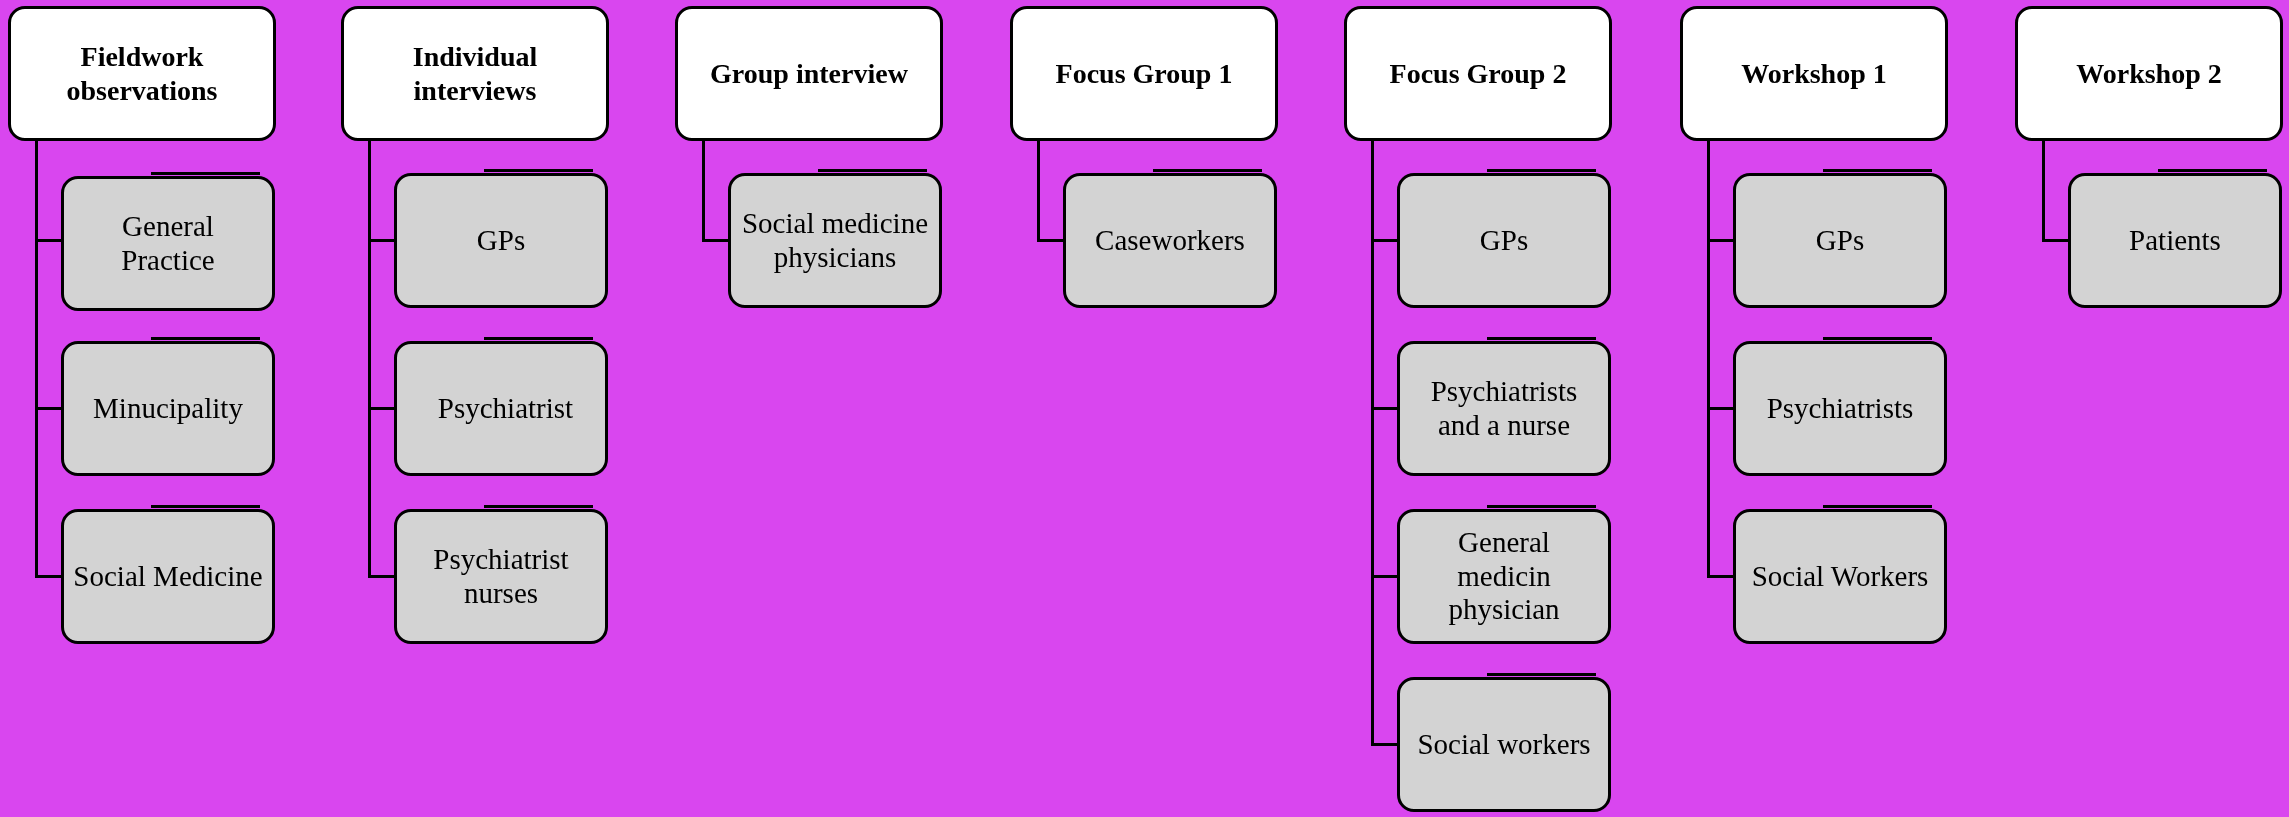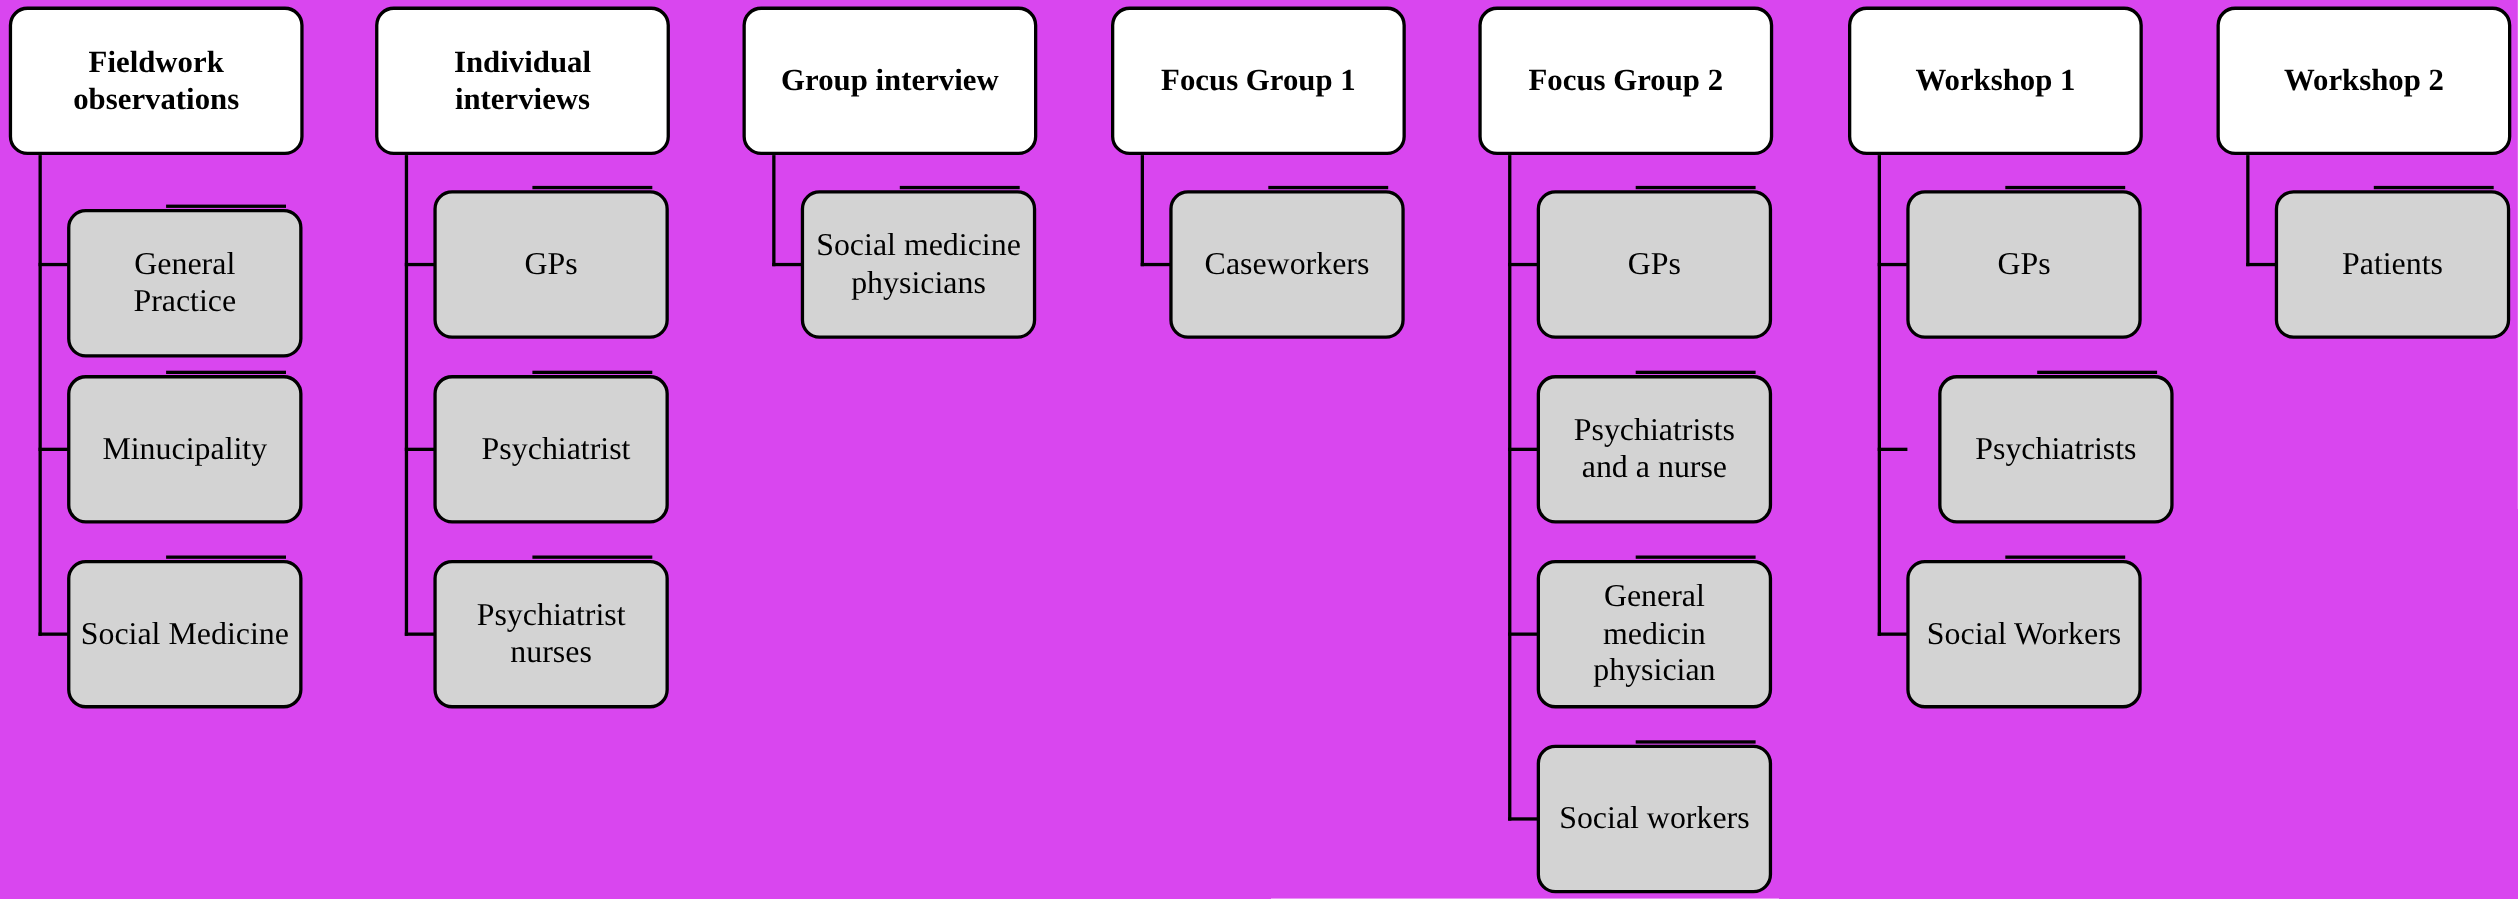--- a/index.html
+++ b/index.html
@@ -56,21 +56,21 @@
 <body>
 
 <div class="canvas">
 
     <div class="column" style="left: 8px;">
       <div class="header-box">
         <span class="header-label">Fieldwork observations</span>
       </div>
       <div class="vline" style="height: 437px;"></div>
     <div class="stub" style="top: 239px;"></div>
-      <div class="child-box" style="top: 190px;">
+      <div class="child-box" style="top: 176px;">
         <span class="child-label">General Practice</span>
       </div>
       <div class="stub" style="top: 407px;"></div>
       <div class="child-box" style="top: 341px;">
         <span class="child-label">Minucipality</span>
       </div>
       <div class="stub" style="top: 575px;"></div>
       <div class="child-box" style="top: 509px;">
         <span class="child-label">Social Medicine</span>
       </div>
@@ -143,21 +143,21 @@
     <div class="column" style="left: 1680px;">
       <div class="header-box">
         <span class="header-label">Workshop 1</span>
       </div>
       <div class="vline" style="height: 437px;"></div>
     <div class="stub" style="top: 239px;"></div>
       <div class="child-box" style="top: 173px;">
         <span class="child-label">GPs</span>
       </div>
       <div class="stub" style="top: 407px;"></div>
-      <div class="child-box" style="top: 341px; margin-left: 29px;">
+      <div class="child-box" style="top: 341px;">
         <span class="child-label">Psychiatrists</span>
       </div>
       <div class="stub" style="top: 575px;"></div>
       <div class="child-box" style="top: 509px;">
         <span class="child-label">Social Workers</span>
       </div>
     </div>
 
     <div class="column" style="left: 2015px;">
       <div class="header-box">

